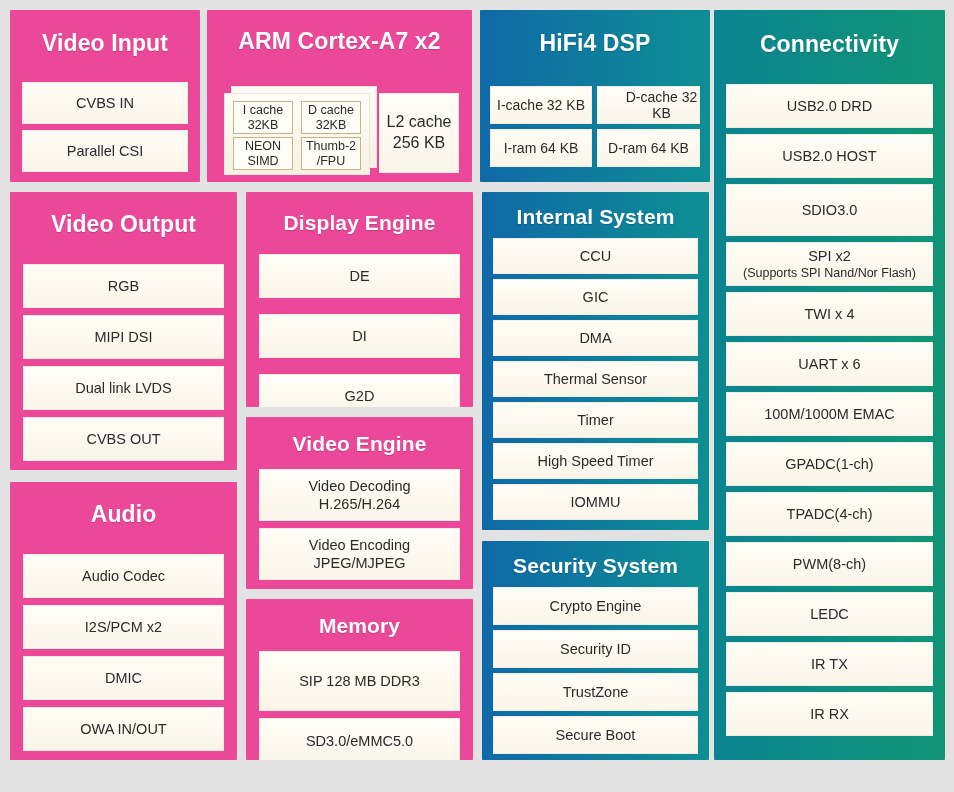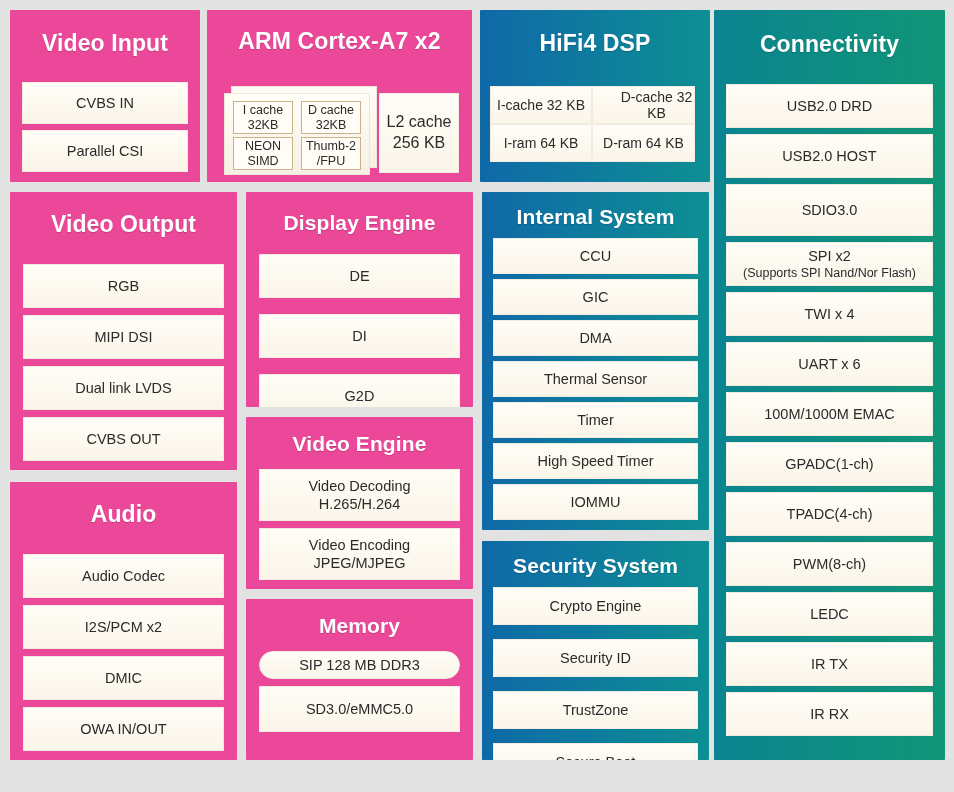--- a/index.html
+++ b/index.html
@@ -145,21 +145,21 @@
     <div class="l2box" style="left:172px;top:83px;width:80px;height:80px;">
       <span>
         <span class="l1">L2 cache</span>
         <span class="l1">256 KB</span>
       </span>
     </div>
   </div>
 
   <div class="block blk-grad-bt" style="left:480px;top:10px;width:230px;height:172px;">
     <div class="blk-title t-xl" style="position:absolute;left:0;right:0;top:21px;">HiFi4 DSP</div>
-    <div class="two-col" style="top:76px;padding:0 10px;">
+    <div class="two-col" style="top:76px;padding:0 10px;gap:5px;">
       <div class="cell" style="width:102px;height:38px;">I-cache 32 KB</div>
       <div class="cell" style="width:103px;height:38px;padding-left:26px;">D-cache 32 KB</div>
       <div class="cell" style="width:102px;height:38px;">I-ram 64 KB</div>
       <div class="cell" style="width:103px;height:38px;">D-ram 64 KB</div>
     </div>
   </div>
 
   <div class="block blk-grad-tg" style="left:714px;top:10px;width:231px;height:750px;">
     <div class="blk-title t-xl" style="position:absolute;left:0;right:0;top:22px;">Connectivity</div>
     <div class="items" style="top:74px;padding:0 12px;gap:6px;">
@@ -273,21 +273,21 @@
           <span class="l1">Video Encoding</span>
           <span class="l1">JPEG/MJPEG</span>
         </span>
       </div>
     </div>
   </div>
 
   <div class="block blk-blue" style="left:246px;top:599px;width:227px;height:161px;">
     <div class="blk-title t-lg" style="position:absolute;left:0;right:0;top:16px;">Memory</div>
     <div class="items" style="top:52px;padding:0 13px;gap:7px;">
-      <div class="item" style="height:28px;border-radius:21px;">
+      <div class="item" style="height:60px;">
         <span class="l1">SIP 128 MB DDR3</span>
       </div>
       <div class="item" style="height:46px;">
         <span class="l1">SD3.0/eMMC5.0</span>
       </div>
     </div>
   </div>
 
   <div class="block blk-grad-bt" style="left:482px;top:192px;width:227px;height:338px;">
     <div class="blk-title t-lg" style="position:absolute;left:0;right:0;top:14px;">Internal System</div>
@@ -311,21 +311,21 @@
         <span class="l1">High Speed Timer</span>
       </div>
       <div class="item" style="height:36px;">
         <span class="l1">IOMMU</span>
       </div>
     </div>
   </div>
 
   <div class="block blk-grad-bt" style="left:482px;top:541px;width:227px;height:219px;">
     <div class="blk-title t-lg" style="position:absolute;left:0;right:0;top:14px;">Security System</div>
-    <div class="items" style="top:46px;padding:0 11px;gap:14px;border-radius:28px;">
+    <div class="items" style="top:46px;padding:0 11px;gap:5px;border-radius:28px;">
       <div class="item" style="height:38px;">
         <span class="l1">Crypto Engine</span>
       </div>
       <div class="item" style="height:38px;">
         <span class="l1">Security ID</span>
       </div>
       <div class="item" style="height:38px;">
         <span class="l1">TrustZone</span>
       </div>
       <div class="item" style="height:38px;">

